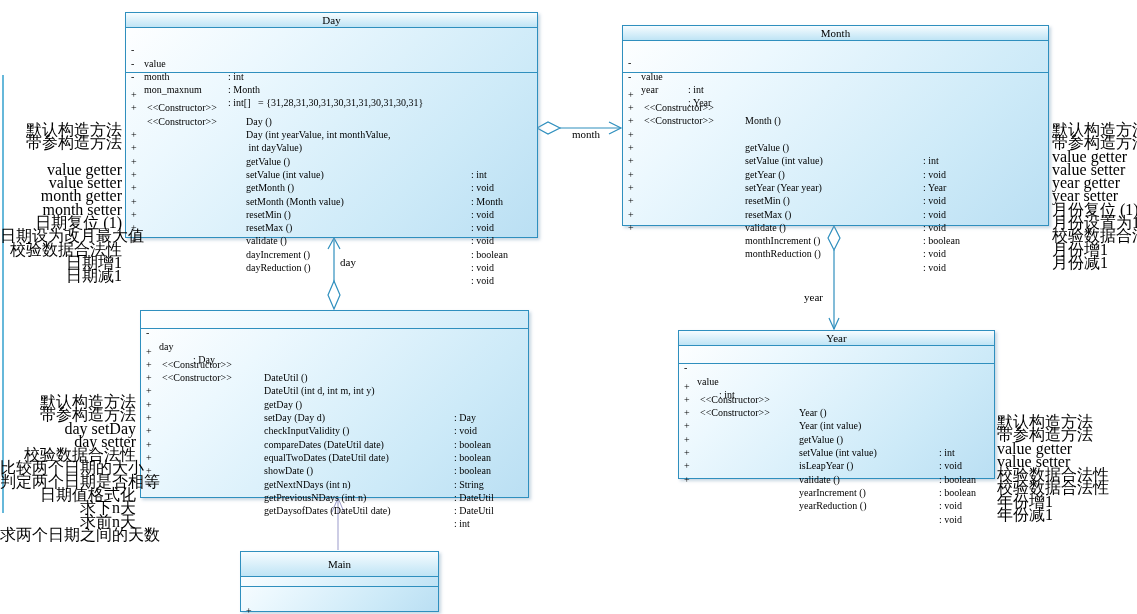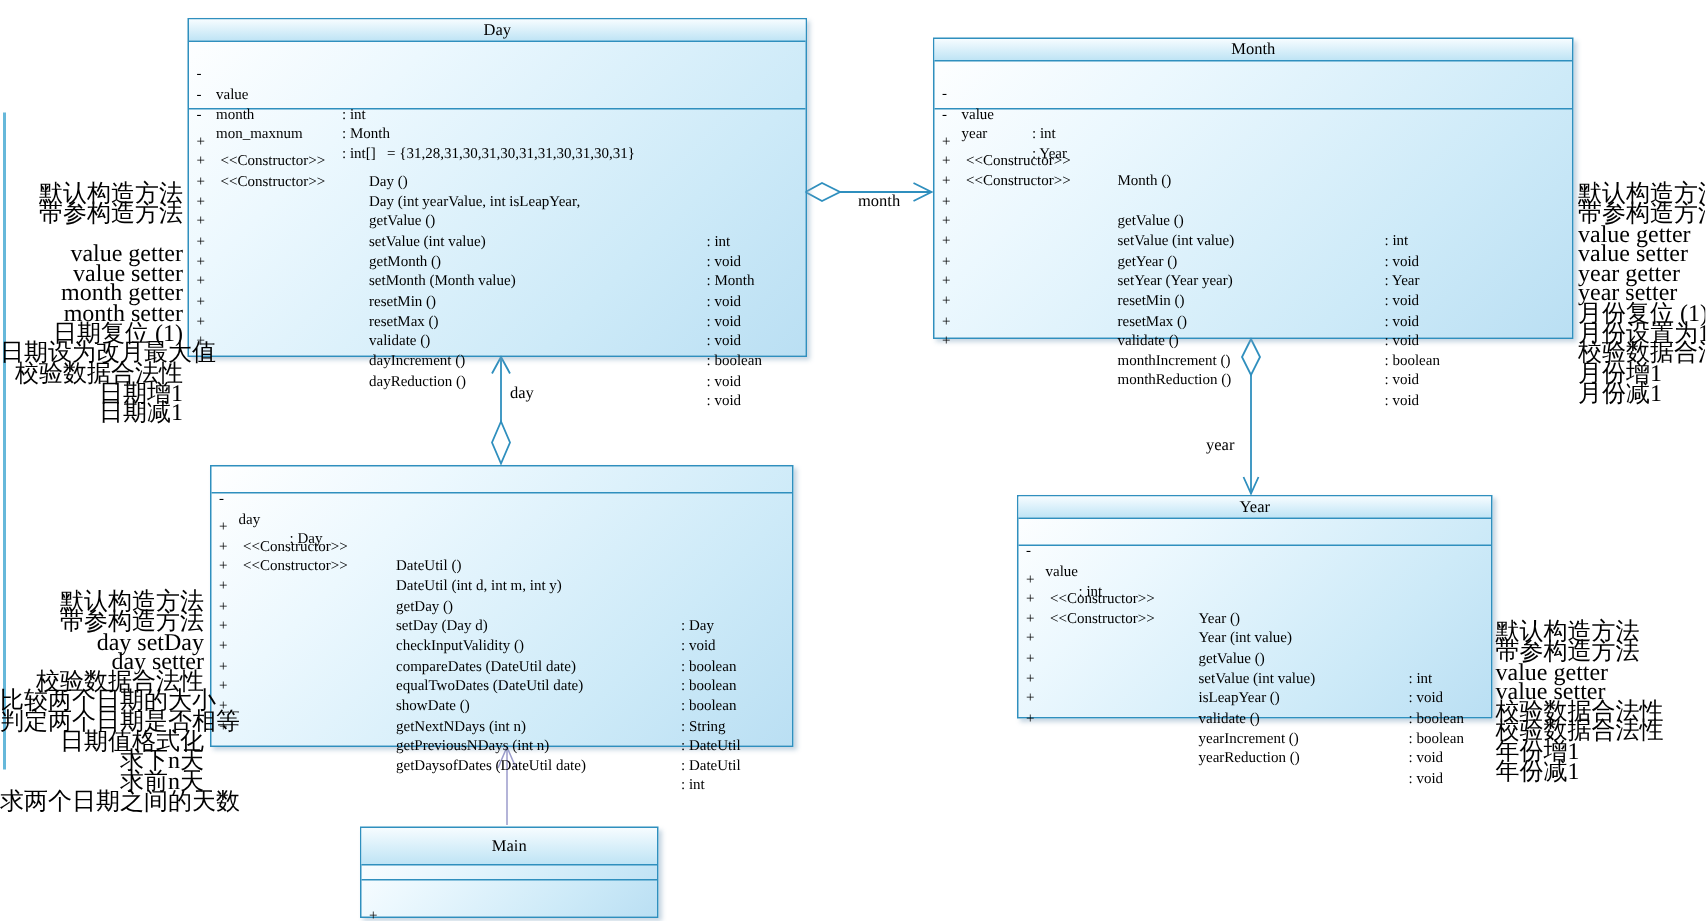--- a/index.html
+++ b/index.html
@@ -104,24 +104,30 @@
         <div class="row">
           <span class="vis">+</span>
           <span class="stereo">&lt;&lt;Constructor&gt;&gt;</span>
           <span class="mname">Day ()</span>
           <span class="mtype"></span>
         </div>
 
         <div class="row">
           <span class="vis">+</span>
           <span class="stereo">&lt;&lt;Constructor&gt;&gt;</span>
-          <span class="mname">Day (int yearValue, int isLeapYear,</span>
-          <span class="mtype"></span>
-        </div>
-
+          <span class="mname">Day (int yearValue, int monthValue,</span>
+          <span class="mtype"></span>
+        </div>
+
+        <div class="row">
+          <span class="vis"></span>
+          <span class="stereo"></span>
+          <span class="mname"> int dayValue)</span>
+          <span class="mtype"></span>
+        </div>
 
         <div class="row">
           <span class="vis">+</span>
           <span class="stereo"></span>
           <span class="mname">getValue ()</span>
           <span class="mtype">: int</span>
         </div>
 
         <div class="row">
           <span class="vis">+</span>

